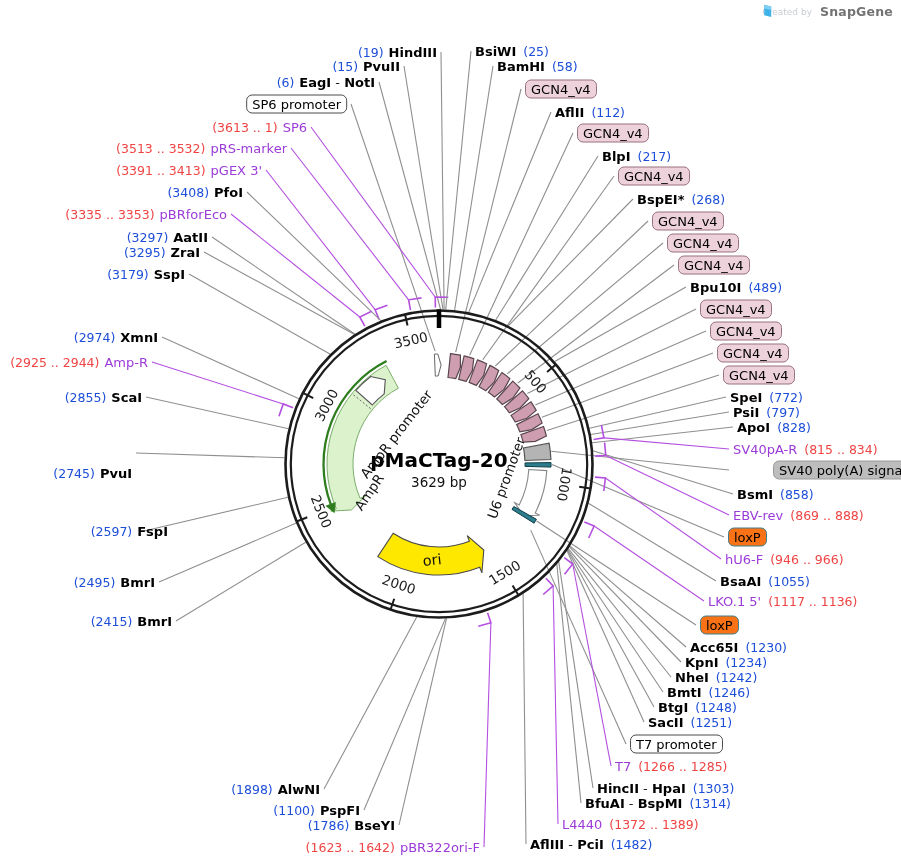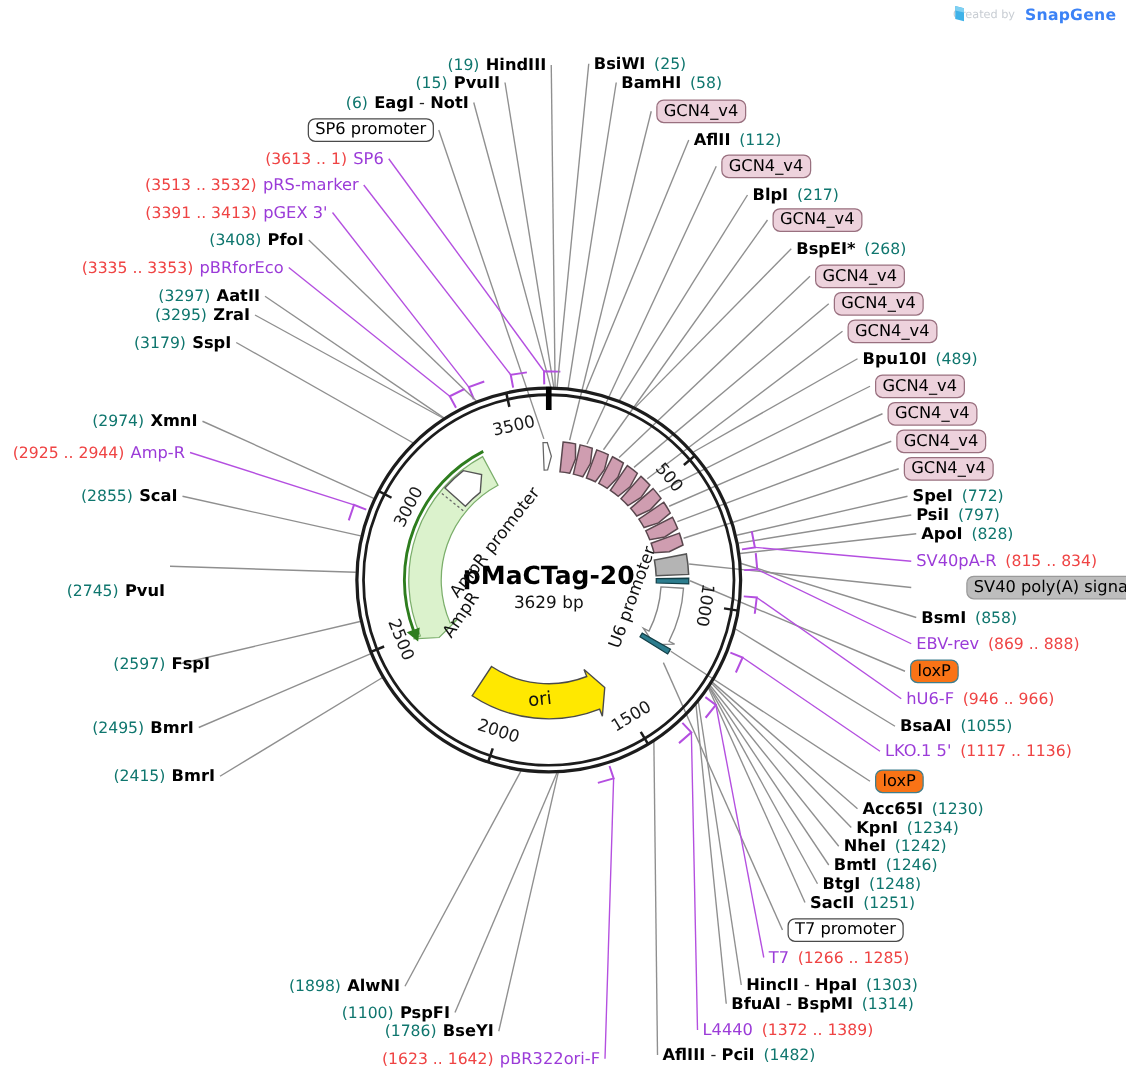--- a/index.html
+++ b/index.html
@@ -2,39 +2,39 @@
 <html><head>
 <meta charset="utf-8">
 <style>
   html,body{margin:0;padding:0;background:#fff;}
   #stage{position:relative;width:901px;height:865px;background:#fff;overflow:hidden;
          font-family:"DejaVu Sans","Liberation Sans",sans-serif;}
   svg{position:absolute;left:0;top:0;}
   .lbl{position:absolute;white-space:nowrap;font-size:13px;line-height:17px;
        transform:translate(0,-50%);cursor:default;}
   .lbl.ar{transform:translate(-100%,-50%);}
-  .lbl .p{color:#0f766e;font-size:12.5px;}
+  .lbl .p{color:#1d4ed8;font-size:12.5px;}
   .lbl .p.lead{margin-right:5px;}
   .lbl .p.trail{margin-left:7px;}
   .lbl b{color:#000;font-weight:700;}
   .lbl .sep{font-weight:400;color:#222;}
   .lbl.primer{color:#9b3bd8;}
   .lbl.primer .p{color:#ef4444;}
   .lbl.boxlbl{padding:0 5px;border:1.2px solid #4a4a4a;border-radius:6px;color:#000;}
   .box-pink{background:#edd2dc;border-color:#99707f !important;}
   .box-teal{background:#f97316;border-color:#3f7e8d !important;}
   .box-gray{background:#bdbdbd;border-color:#9a9a9a !important;}
   .box-white{background:#ffffff;border-color:#4a4a4a !important;}
   .inner{position:absolute;font-size:13.5px;color:#111;white-space:nowrap;}
   .title{position:absolute;font-size:20px;font-weight:700;color:#000;white-space:nowrap;
          transform:translate(-50%,-50%);}
   .bp{position:absolute;font-size:13.5px;color:#111;transform:translate(-50%,-50%);}
   #wm{position:absolute;top:4px;right:8px;display:flex;align-items:center;gap:4px;}
   #wm .cb{font-size:9px;color:#c8cdd3;}
-  #wm .brand{font-size:12.5px;font-weight:600;color:#3b82f6;letter-spacing:.2px;}
+  #wm .brand{font-size:12.5px;font-weight:600;color:#737373;letter-spacing:.2px;}
 </style>
 </head>
 <body>
 
 <div id="stage">
   <svg id="map-svg" width="901" height="865" viewBox="0 0 901 865">
       <line x1="444.1" y1="309.6" x2="441" y2="52" stroke="#8f8f8f" stroke-width="1.1"></line>
       <line x1="443.0" y1="309.6" x2="404" y2="66" stroke="#8f8f8f" stroke-width="1.1"></line>
       <line x1="440.6" y1="309.5" x2="379" y2="82" stroke="#8f8f8f" stroke-width="1.1"></line>
       <line x1="435.1" y1="351.1" x2="351" y2="104" stroke="#8f8f8f" stroke-width="1.1"></line>

